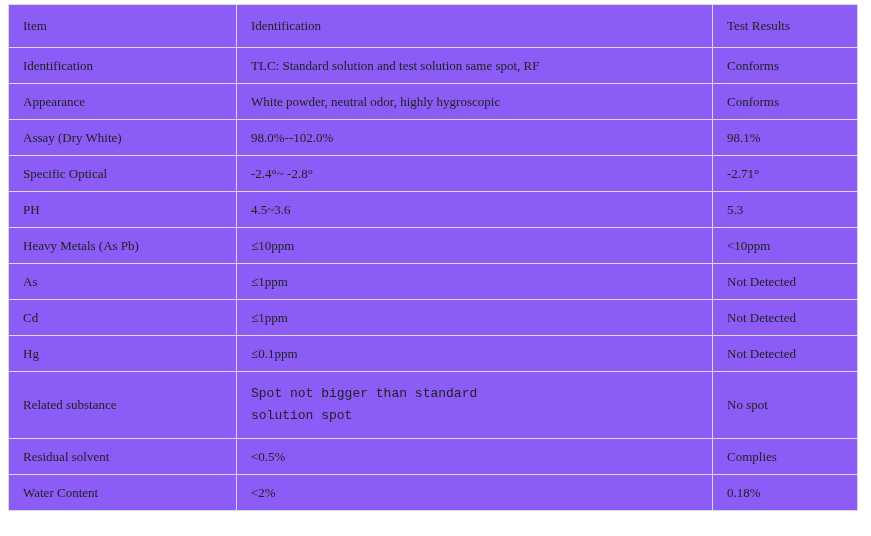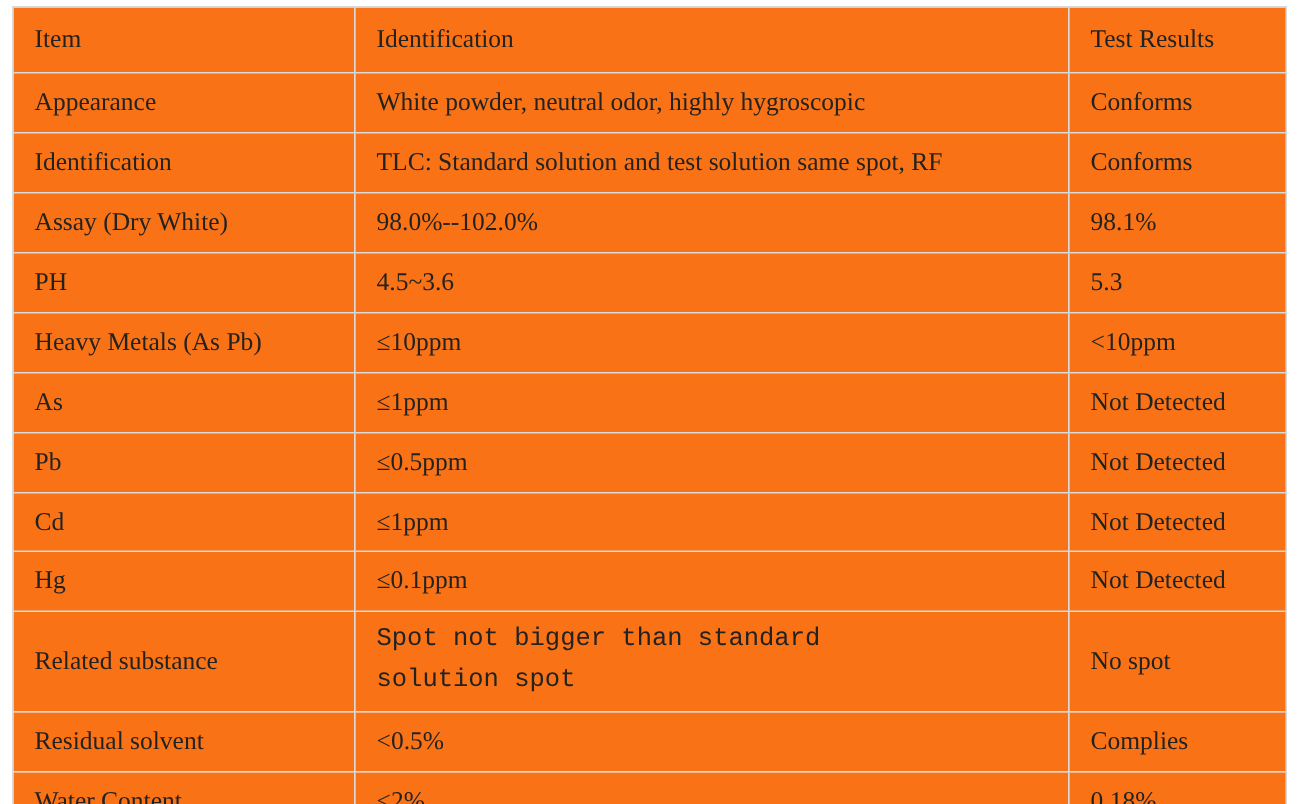--- a/index.html
+++ b/index.html
@@ -28,25 +28,25 @@
     margin-top: 4px;
     table-layout: fixed;
   }
   table.spec-table col.c-item { width: 228px; }
   table.spec-table col.c-spec { width: 476px; }
   table.spec-table col.c-res  { width: 145px; }
 
   table.spec-table td {
     border: 1px solid #d9d9d9;
     padding: 8px 12px 8px 14px;
-    font-size: 17px;
+    font-size: 13px;
     line-height: 1.35;
     vertical-align: middle;
     color: #222222;
-    background: #f97316;
+    background: #8b5cf6;
     height: 19px;
   }
   table.spec-table tr.header-row td {
     height: 22px;
     padding-top: 10px;
     padding-bottom: 10px;
   }
   table.spec-table tr.tall-row td {
     height: 50px;
   }
@@ -73,61 +73,61 @@
       <col class="c-res">
     </colgroup>
     <tbody>
       <tr class="header-row">
         <td>Item</td>
         <td>Identification</td>
         <td>Test Results</td>
       </tr>
 
       <tr>
-        <td>Appearance</td>
-        <td>White powder, neutral odor, highly hygroscopic</td>
+        <td>Identification</td>
+        <td>TLC: Standard solution and test solution same spot, RF</td>
         <td>Conforms</td>
       </tr>
 
       <tr>
-        <td>Identification</td>
-        <td>TLC: Standard solution and test solution same spot, RF</td>
+        <td>Appearance</td>
+        <td>White powder, neutral odor, highly hygroscopic</td>
         <td>Conforms</td>
       </tr>
 
       <tr>
         <td>Assay (Dry White)</td>
         <td>98.0%--102.0%</td>
         <td>98.1%</td>
       </tr>
 
+      <tr>
+        <td>Specific Optical</td>
+        <td>-2.4°~ -2.8°</td>
+        <td>-2.71°</td>
+      </tr>
 
       <tr>
         <td>PH</td>
         <td>4.5~3.6</td>
         <td>5.3</td>
       </tr>
 
       <tr>
         <td>Heavy Metals (As Pb)</td>
         <td class="sym">≤10ppm</td>
         <td>&lt;10ppm</td>
       </tr>
 
       <tr>
         <td>As</td>
         <td class="sym">≤1ppm</td>
         <td>Not Detected</td>
       </tr>
 
-      <tr>
-        <td>Pb</td>
-        <td class="sym">≤0.5ppm</td>
-        <td>Not Detected</td>
-      </tr>
 
       <tr>
         <td>Cd</td>
         <td class="sym">≤1ppm</td>
         <td>Not Detected</td>
       </tr>
 
       <tr>
         <td>Hg</td>
         <td class="sym">≤0.1ppm</td>

